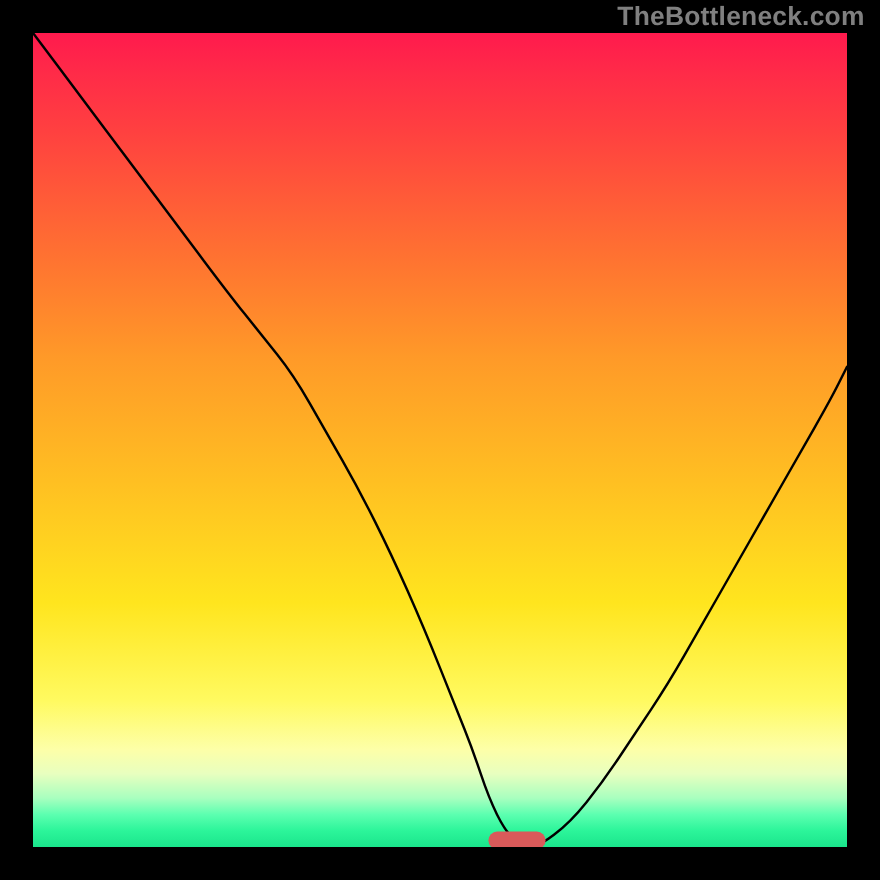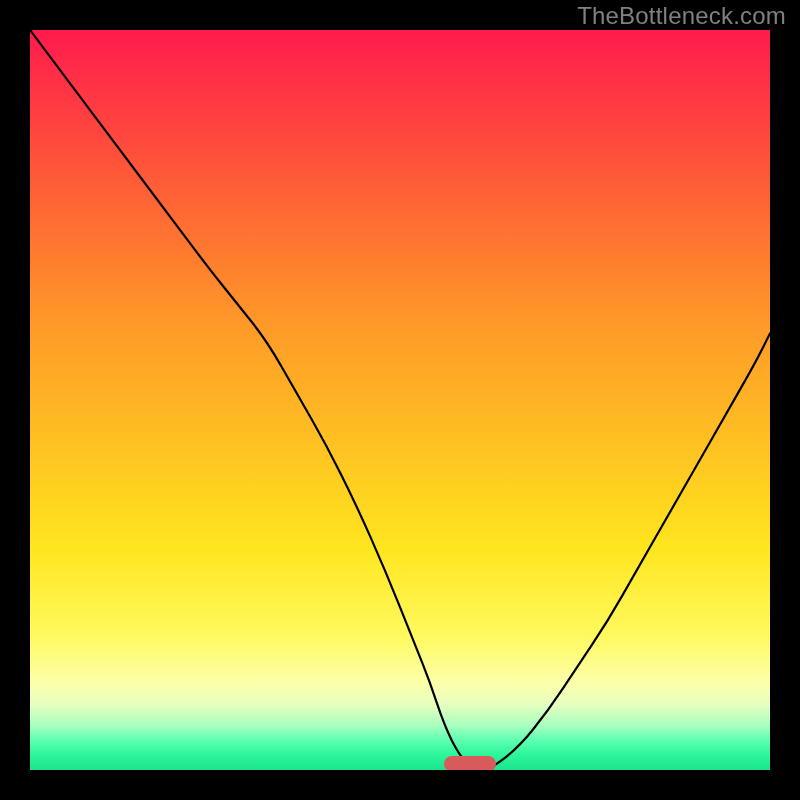--- a/index.html
+++ b/index.html
@@ -18,21 +18,21 @@
     width: 800px;
     height: 800px;
     background: #000;
   }
   .watermark {
     position: absolute;
     top: 2px;
     right: 14px;
     color: #808080;
     font-size: 24px;
-    font-weight: 400;
+    font-weight: 700;
     letter-spacing: 0.2px;
     pointer-events: none;
     z-index: 5;
   }
   .plot-area {
     position: absolute;
     left: 30px;
     top: 30px;
     width: 740px;
     height: 740px;

